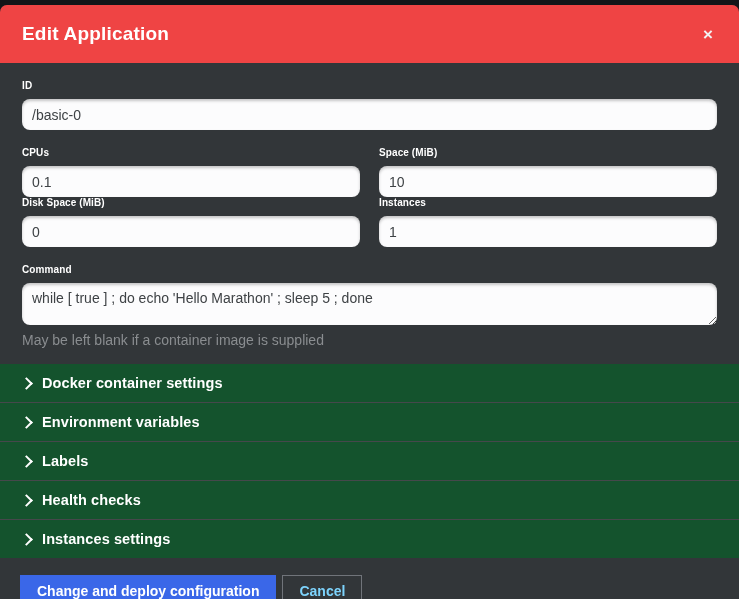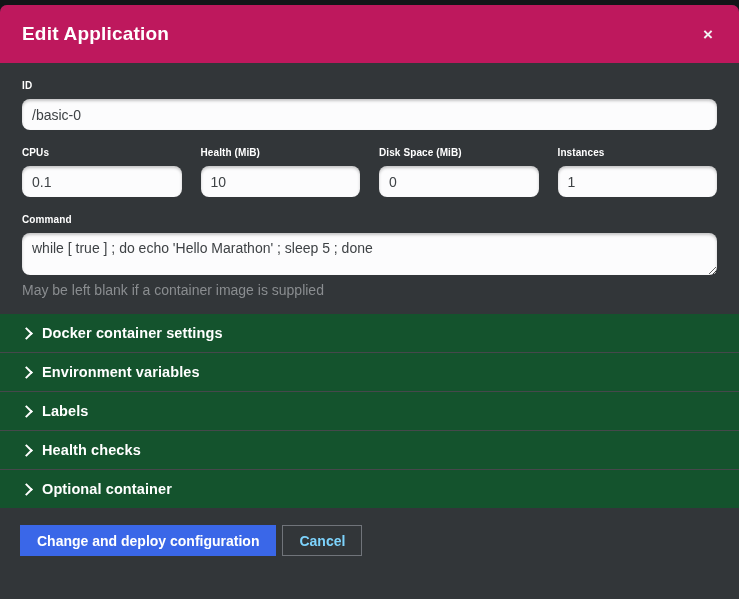--- a/index.html
+++ b/index.html
@@ -19,21 +19,21 @@
     width: 739px;
     height: 594px;
     border-radius: 7px 7px 0 0;
     overflow: hidden;
     background: #323639;
   }
 
   
   .modal-header {
     height: 58px;
-    background: #be185d;
+    background: #ef4444;
     display: flex;
     align-items: center;
     padding: 0 22px;
   }
   .modal-title {
     color: #ffffff;
     font-size: 19px;
     font-weight: 700;
     letter-spacing: 0.2px;
   }
@@ -73,21 +73,21 @@
     color: #3e4245;
     font-family: "Liberation Sans", sans-serif;
     font-size: 14px;
     padding: 0 10px;
     outline: none;
   }
   .field-group { margin-bottom: 17px; }
 
   .four-col {
     display: grid;
-    grid-template-columns: repeat(4, 1fr);
+    grid-template-columns: repeat(2, 1fr);
     column-gap: 19px;
     margin-bottom: 17px;
   }
 
   textarea.text-input {
     height: 42px;
     padding: 6px 10px;
     resize: vertical;
     line-height: 19px;
   }
@@ -173,21 +173,21 @@
       <label class="field-label">ID</label>
       <input class="text-input" type="text" value="/basic-0" style="">
     </div>
 
     <div class="four-col">
       <div>
         <label class="field-label">CPUs</label>
         <input class="text-input" type="text" value="0.1" style="">
       </div>
       <div>
-        <label class="field-label">Health (MiB)</label>
+        <label class="field-label">Space (MiB)</label>
         <input class="text-input" type="text" value="10" style="">
       </div>
       <div>
         <label class="field-label">Disk Space (MiB)</label>
         <input class="text-input" type="text" value="0" style="">
       </div>
       <div>
         <label class="field-label">Instances</label>
         <input class="text-input" type="text" value="1" style="">
       </div>
@@ -213,21 +213,21 @@
     <div class="section-row">
       <span class="chevron"></span>
       <span class="section-label">Labels</span>
     </div>
     <div class="section-row">
       <span class="chevron"></span>
       <span class="section-label">Health checks</span>
     </div>
     <div class="section-row">
       <span class="chevron"></span>
-      <span class="section-label">Optional container</span>
+      <span class="section-label">Instances settings</span>
     </div>
   </div>
 
   <div class="modal-footer">
     <button class="btn btn-primary">Change and deploy configuration</button>
     <button class="btn btn-outline">Cancel</button>
   </div>
 
 </div>
 

